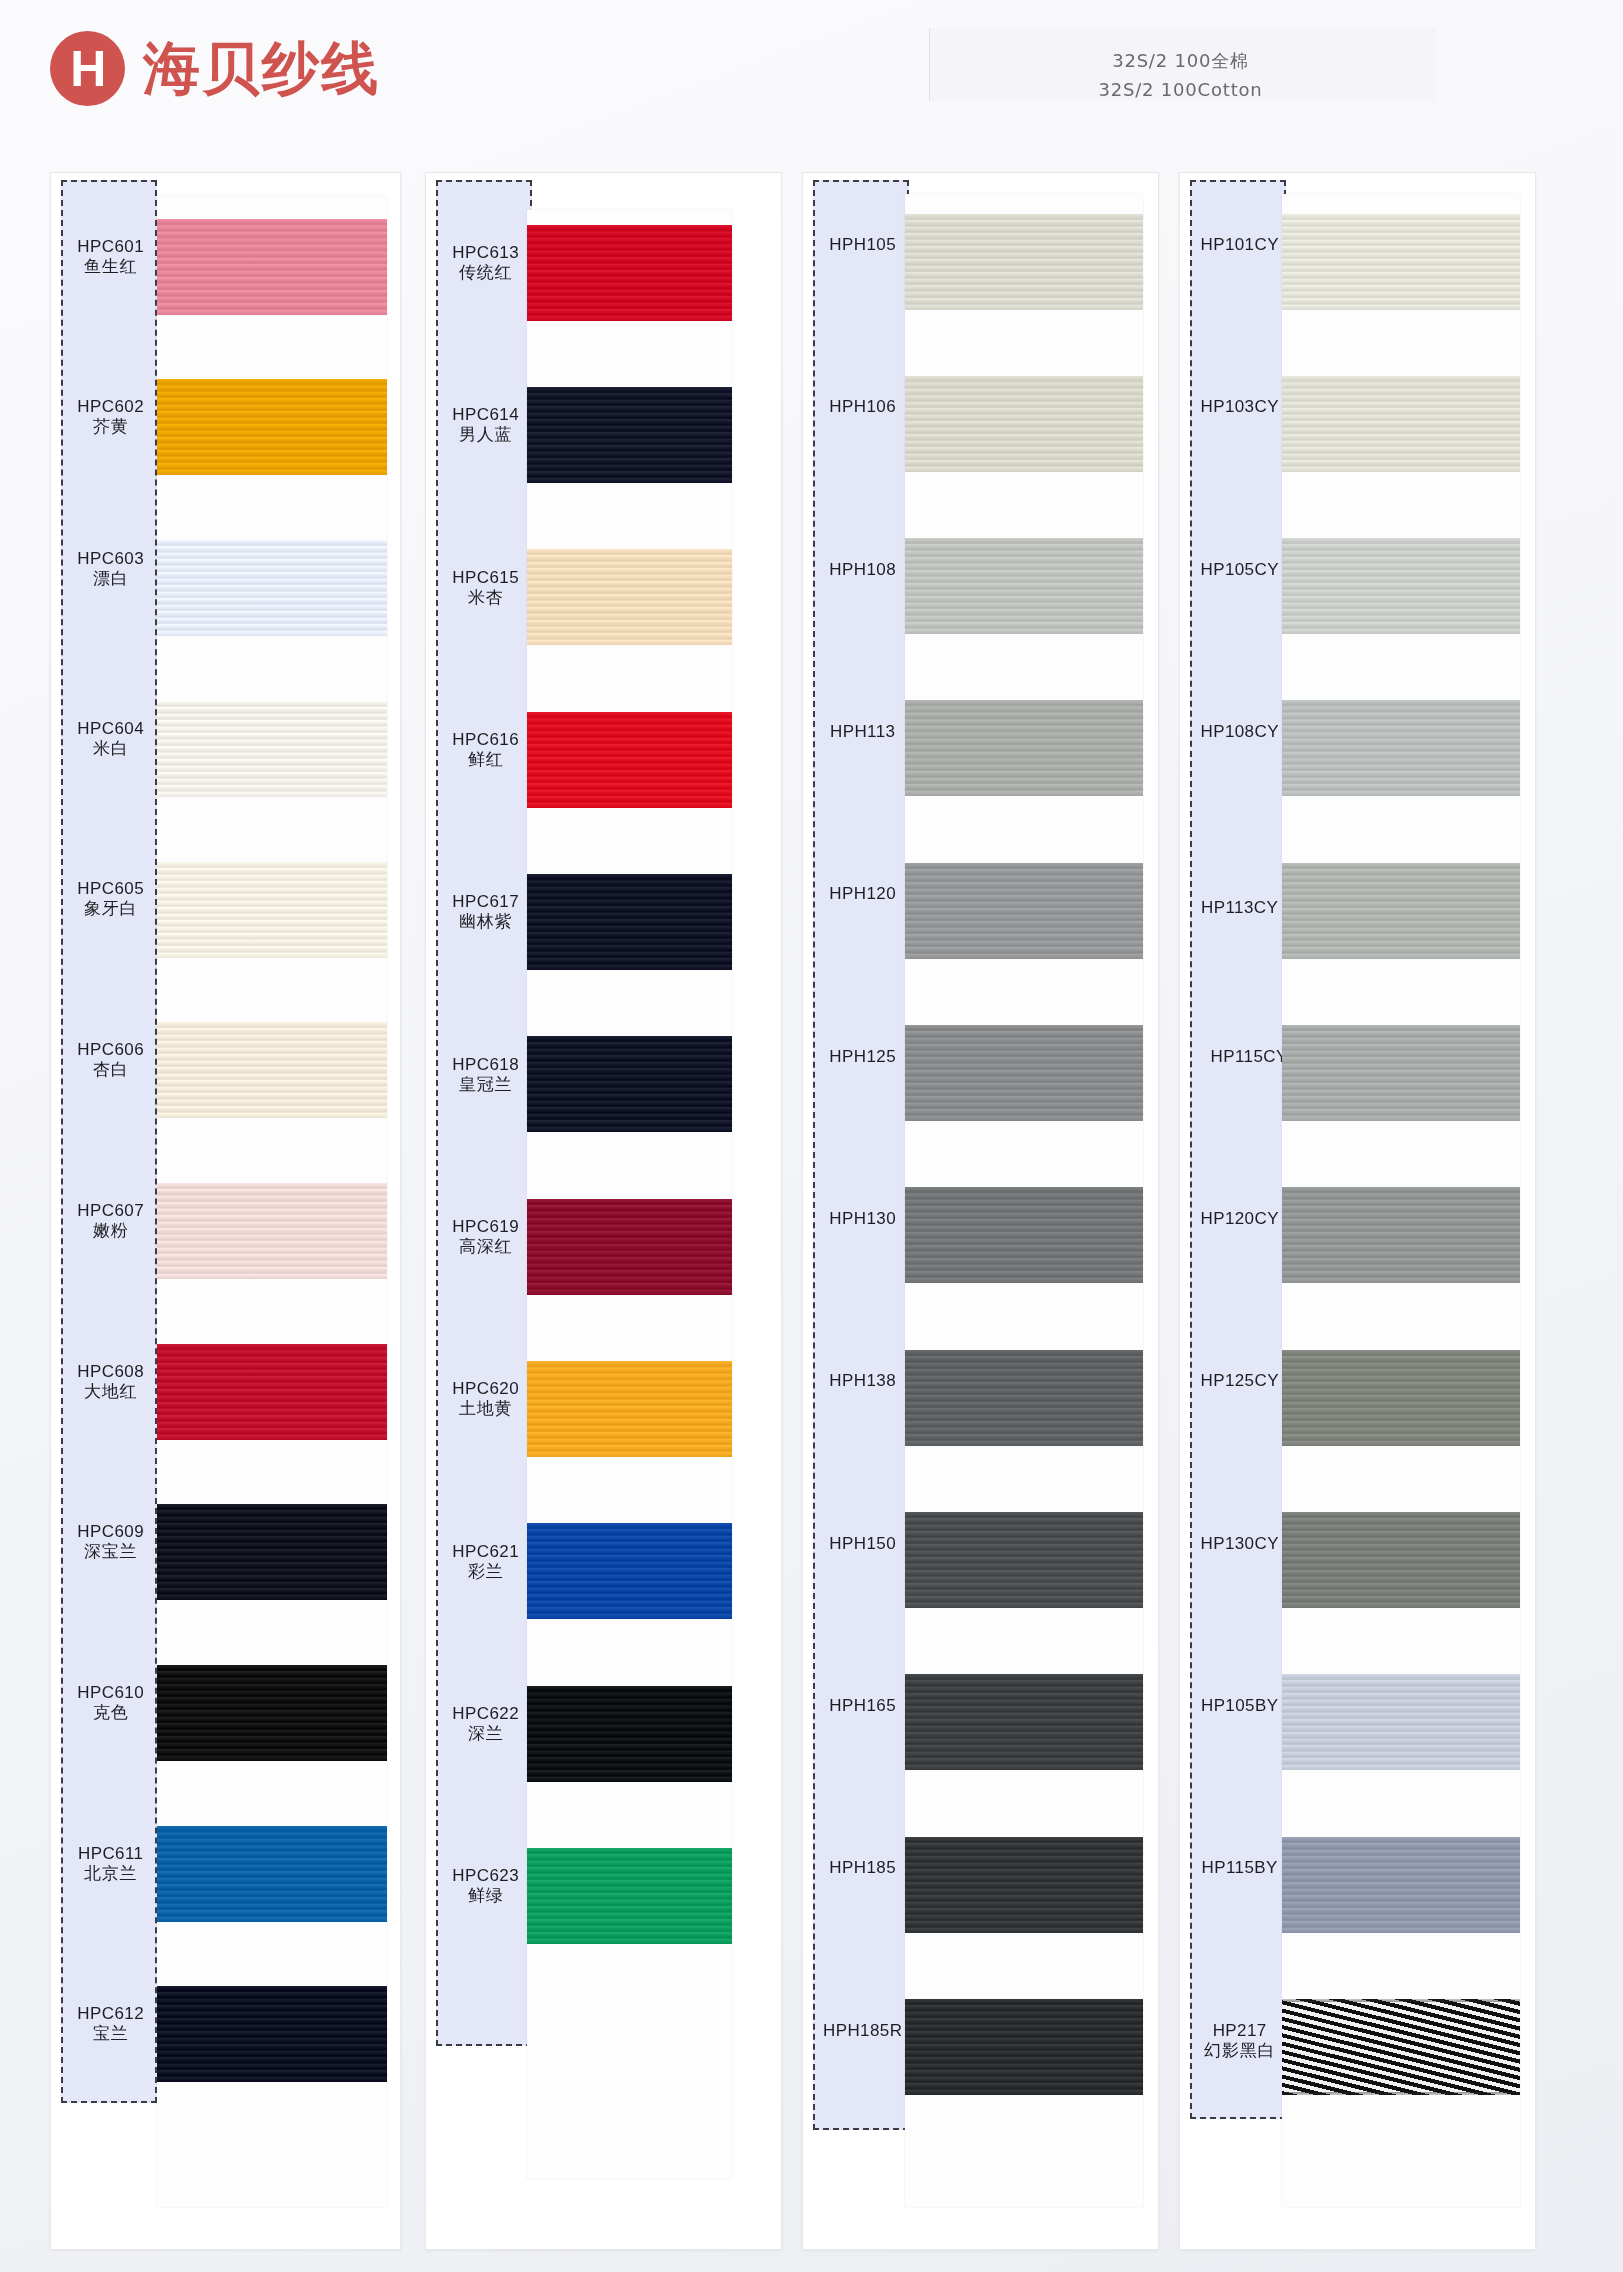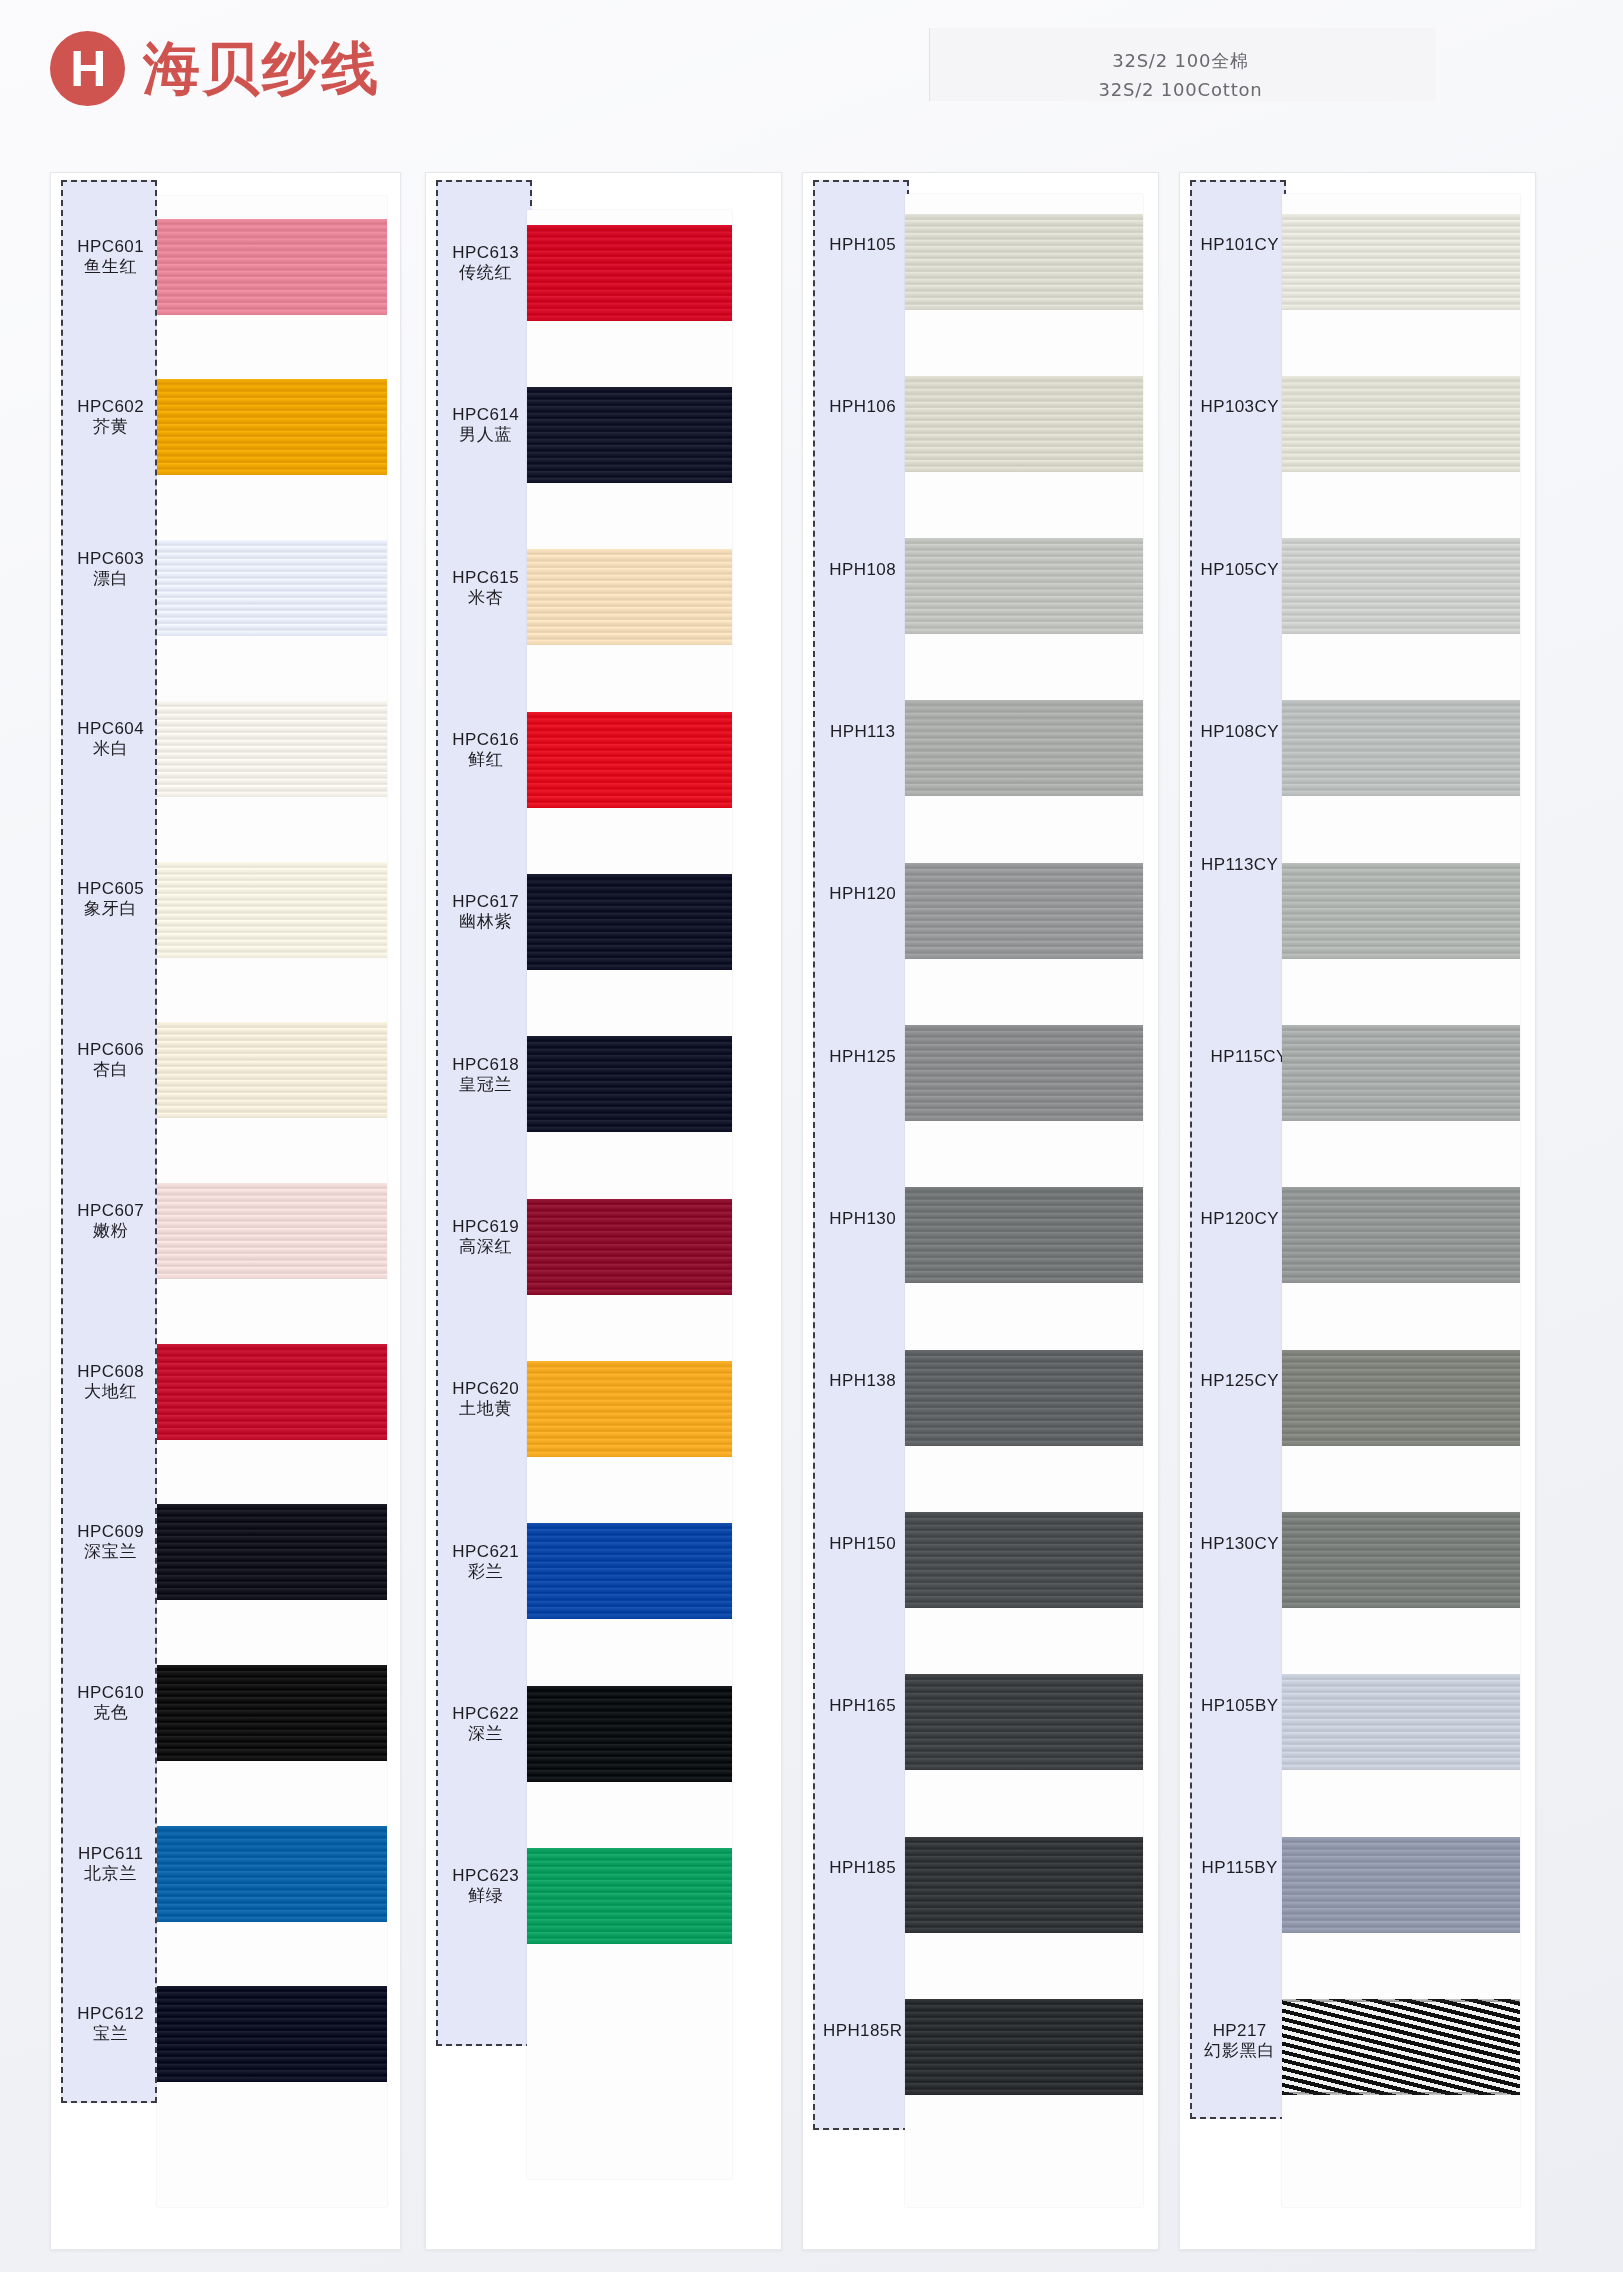--- a/index.html
+++ b/index.html
@@ -542,21 +542,21 @@
         </div>
         <div class="row-label" style="top: 214px;">
           <span class="code">HP103CY</span>
         </div>
         <div class="row-label" style="top: 377px;">
           <span class="code">HP105CY</span>
         </div>
         <div class="row-label" style="top: 539px;">
           <span class="code">HP108CY</span>
         </div>
-        <div class="row-label" style="top: 672px;">
+        <div class="row-label" style="top: 715px;">
           <span class="code">HP113CY</span>
         </div>
         <div class="row-label" style="top: 864px; text-align: right;">
           <span class="code">HP115CY</span>
         </div>
         <div class="row-label" style="top: 1026px;">
           <span class="code">HP120CY</span>
         </div>
         <div class="row-label" style="top: 1188px;">
           <span class="code">HP125CY</span>

